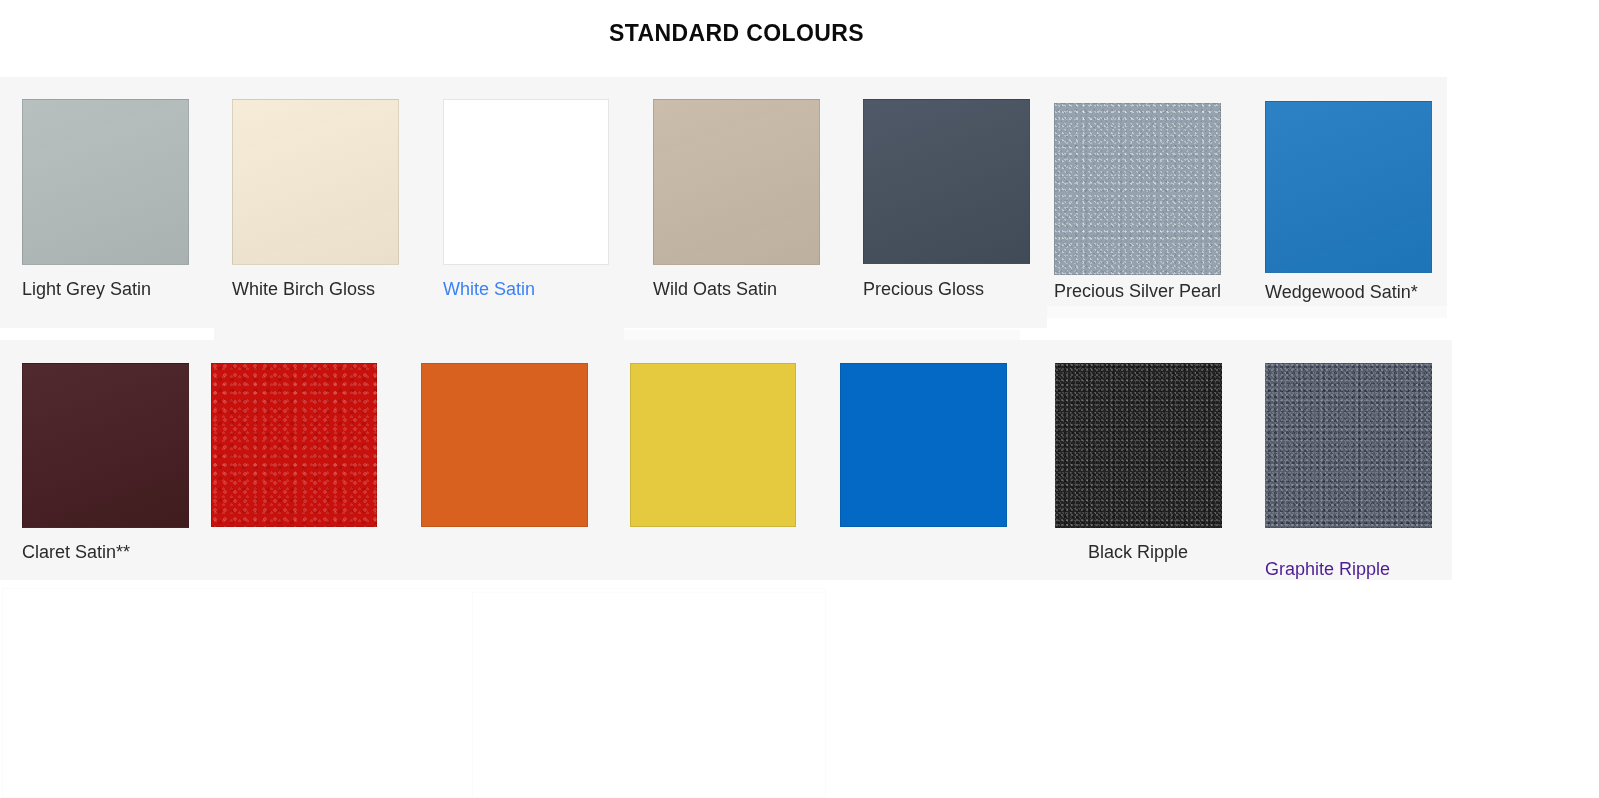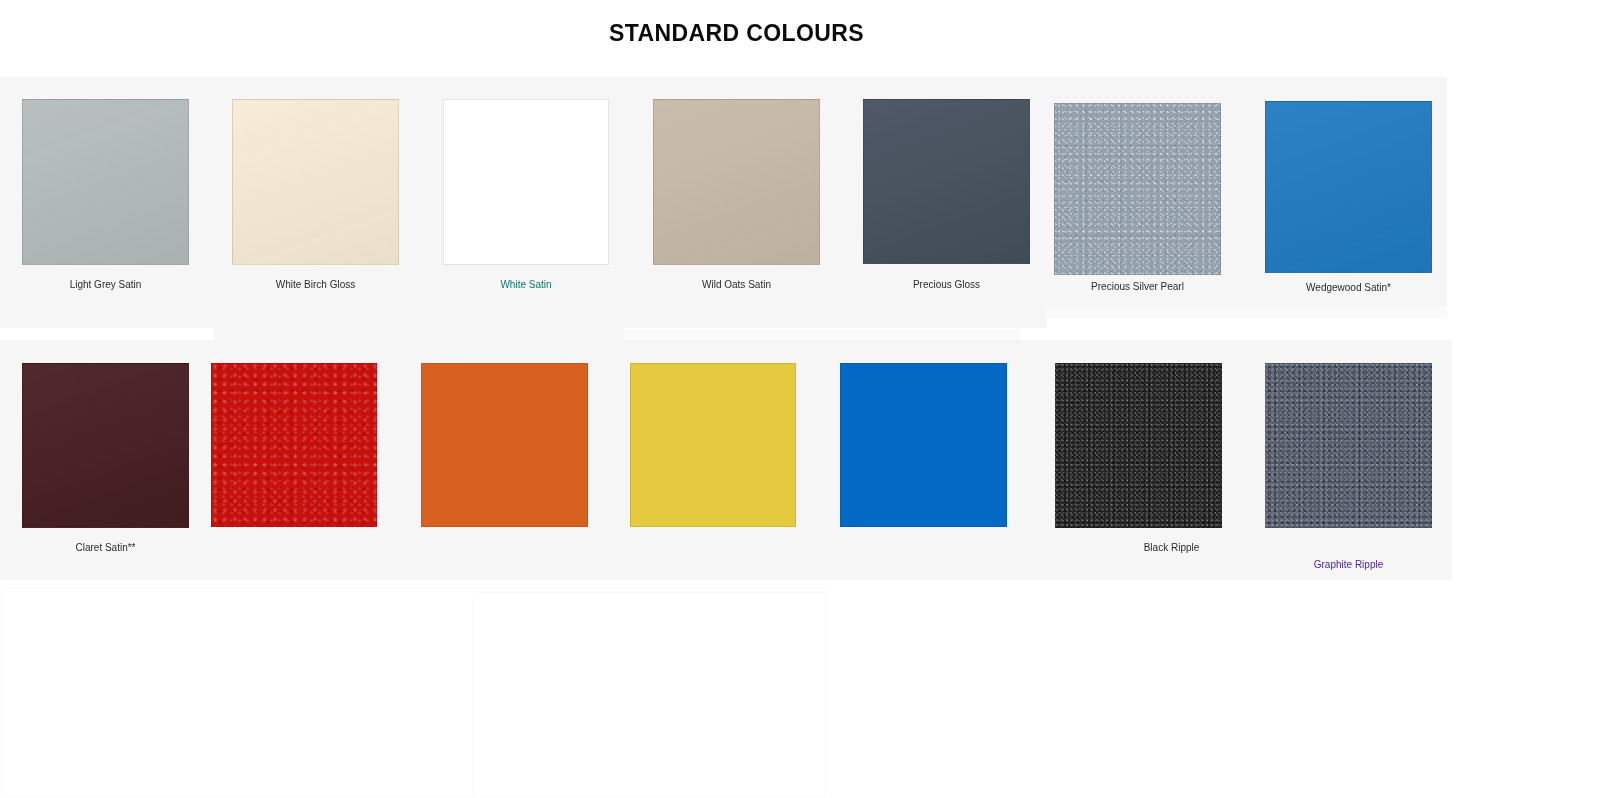--- a/index.html
+++ b/index.html
@@ -93,23 +93,23 @@
   }
 
   .tex-soft {
     background-image:
       linear-gradient(160deg, rgba(255,255,255,0.06) 0%, rgba(0,0,0,0.05) 100%);
   }
 
   
   .swatch-label {
     position: absolute;
-    font-size: 10px;
+    font-size: 18px;
     color: #2b2b2b;
-    text-align: center;
+    text-align: left;
     white-space: nowrap;
     font-family: "Liberation Sans", sans-serif;
   }
 </style>
 </head>
 <body>
 
 <div id="stage">
 
   <div class="page-title">STANDARD COLOURS</div>
@@ -130,21 +130,21 @@
   <div id="panel-layer">
       <div class="panel" style="left: 0px; top: 77px; width: 1447px; height: 229px; background: rgb(247, 246, 246);"></div>
       <div class="panel" style="left: 0px; top: 340px; width: 1452px; height: 240px; background: rgb(247, 246, 246);"></div>
     </div>
   <div id="swatch-layer">
       <div class="swatch bordered tex-soft" style="left: 22px; top: 99px; width: 167px; height: 166px; background-color: rgb(179, 187, 187);"></div>
       <div class="swatch-label" style="left: 22px; top: 279px; width: 167px; color: rgb(43, 43, 43);">Light Grey Satin</div>
       <div class="swatch bordered tex-soft" style="left: 232px; top: 99px; width: 167px; height: 166px; background-color: rgb(245, 235, 214);"></div>
       <div class="swatch-label" style="left: 232px; top: 279px; width: 167px; color: rgb(43, 43, 43);">White Birch Gloss</div>
       <div class="swatch bordered " style="left: 443px; top: 99px; width: 166px; height: 166px; background-color: rgb(255, 255, 255);"></div>
-      <div class="swatch-label" style="left: 443px; top: 279px; width: 166px; color: #0f766e;">White Satin</div>
+      <div class="swatch-label" style="left: 443px; top: 279px; width: 166px; color: #3b82f6;">White Satin</div>
       <div class="swatch bordered tex-soft" style="left: 653px; top: 99px; width: 167px; height: 166px; background-color: rgb(200, 185, 167);"></div>
       <div class="swatch-label" style="left: 653px; top: 279px; width: 167px; color: rgb(43, 43, 43);">Wild Oats Satin</div>
       <div class="swatch bordered tex-soft" style="left: 863px; top: 99px; width: 167px; height: 165px; background-color: rgb(69, 79, 93);"></div>
       <div class="swatch-label" style="left: 863px; top: 279px; width: 167px; color: rgb(43, 43, 43);">Precious Gloss</div>
       <div class="swatch bordered tex-pearl" style="left: 1054px; top: 103px; width: 167px; height: 172px; background-color: rgb(150, 162, 173);"></div>
       <div class="swatch-label" style="left: 1054px; top: 281px; width: 167px; color: rgb(43, 43, 43);">Precious Silver Pearl</div>
       <div class="swatch bordered tex-soft" style="left: 1265px; top: 101px; width: 167px; height: 172px; background-color: rgb(31, 122, 192);"></div>
       <div class="swatch-label" style="left: 1265px; top: 282px; width: 167px; color: rgb(43, 43, 43);">Wedgewood Satin*</div>
       <div class="swatch bordered tex-soft" style="left: 22px; top: 363px; width: 167px; height: 165px; background-color: rgb(69, 29, 33);"></div>
       <div class="swatch-label" style="left: 22px; top: 542px; width: 167px; color: rgb(43, 43, 43);">Claret Satin**</div>

